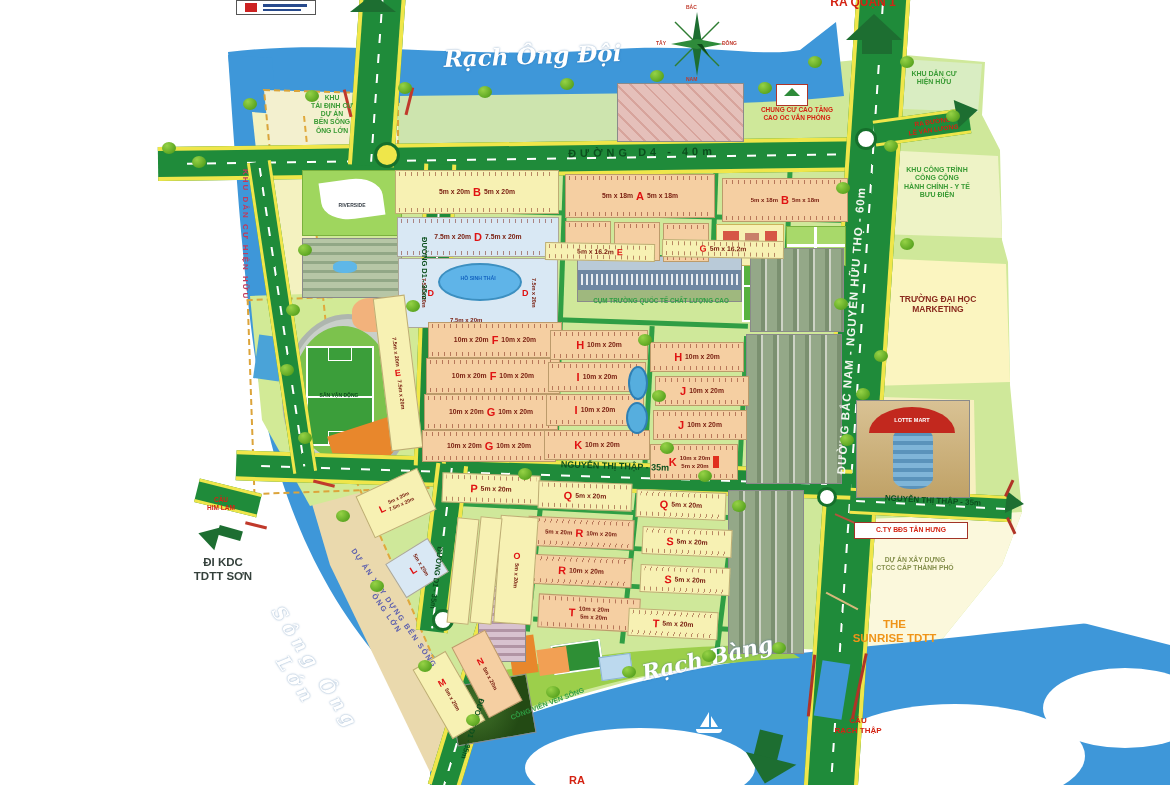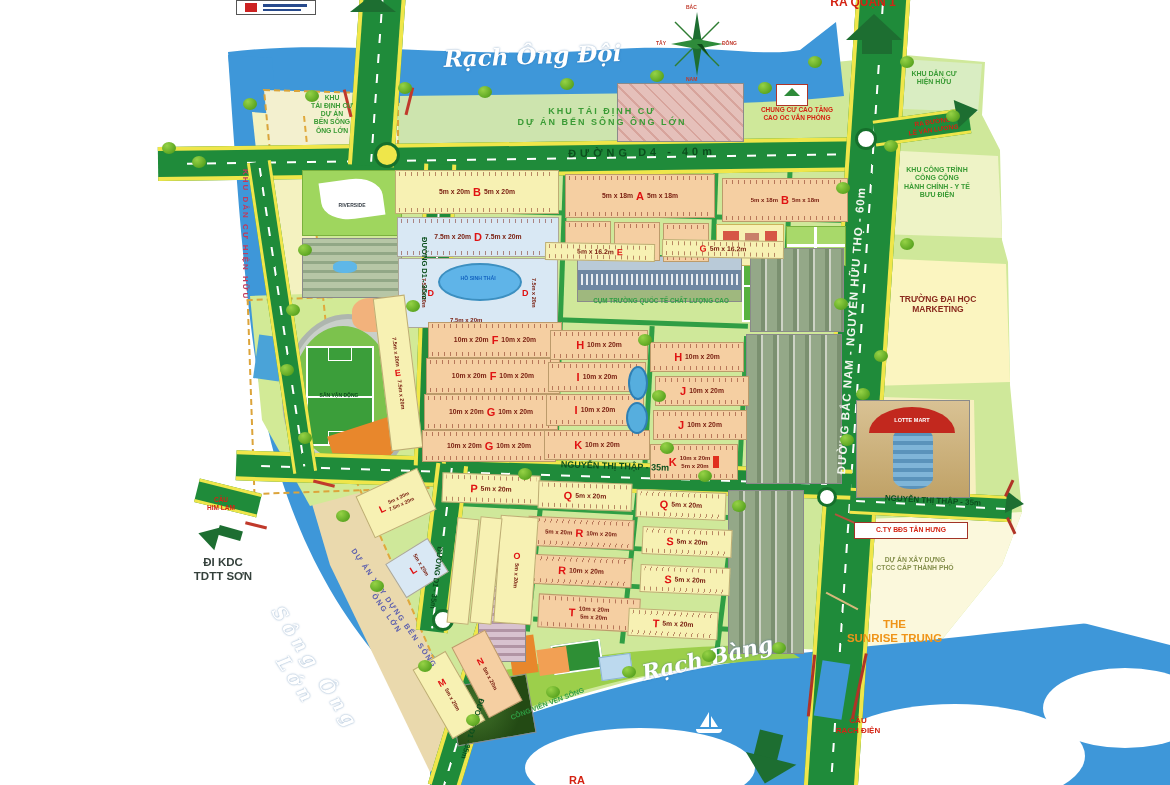--- a/index.html
+++ b/index.html
@@ -200,22 +200,20 @@
   </div>
   <div class="lab script" style="left:268px;top:574px;width:210px;font-size:19px;letter-spacing:5px;transform:rotate(57deg);transform-origin:left top">Sông Ông Lớn</div>
   <div class="lab script" style="left:610px;top:645px;width:195px;font-size:22px;transform:rotate(-13deg)">Rạch   Bàng</div>
   <div class="lab" style="left:562px;top:774px;width:30px;font-size:11px;color:#d42313">RA</div>
 
   <div class="lab" style="left:272px;top:94px;width:120px;font-size:6.8px;color:#3a9b35">KHU
 TÁI ĐỊNH CƯ
 DỰ ÁN
 BẾN SÔNG
 ÔNG LỚN</div>
-  <div class="lab" style="left:452px;top:106px;width:300px;font-size:9px;color:#3a9b35;letter-spacing:2px">KHU TÁI ĐỊNH CƯ
-DỰ ÁN BẾN SÔNG ÔNG LỚN</div>
   <div class="lab" style="left:742px;top:106px;width:110px;font-size:6.5px;color:#d42313">CHUNG CƯ CAO TẦNG
 CAO ỐC VĂN PHÒNG</div>
   <div style="position:absolute;left:776px;top:84px;width:30px;height:20px;background:#fff;border:1px solid #b03427;z-index:41">
     <div class="tri" style="left:7px;top:3px;border-left:8px solid transparent;border-right:8px solid transparent;border-bottom:8px solid #2e8b3a"></div>
   </div>
   <div class="lab" style="left:886px;top:70px;width:96px;font-size:7px;color:#3a9b35">KHU DÂN CƯ
 HIỆN HỮU</div>
   <div class="lab" style="left:882px;top:166px;width:110px;font-size:7px;color:#3a9b35">KHU CÔNG TRÌNH
 CÔNG CỘNG
 HÀNH CHÍNH - Y TẾ
@@ -230,23 +228,23 @@
   <div class="lab" style="left:192px;top:496px;width:58px;font-size:6.5px;color:#d42313">CẦU
 HIM LAM</div>
   <div class="lab" style="left:162px;top:556px;width:122px;font-size:11.5px;color:#35413c">ĐI KDC
 TDTT SƠN</div>
   <div class="lab" style="left:352px;top:540px;width:160px;font-size:7.5px;color:#5c5fae;letter-spacing:1.5px;transform:rotate(55deg);transform-origin:left top">DỰ ÁN XÂY DỰNG BẾN SÔNG ÔNG LỚN</div>
   <div class="lab" style="left:480px;top:700px;width:135px;font-size:7px;color:#2f9e44;transform:rotate(-21deg)">CÔNG VIÊN VEN SÔNG</div>
   <div class="lab" style="left:854px;top:522px;width:112px;height:15px;background:#fff;border:1.5px solid #a23327;font-size:6.8px;color:#d42313;display:flex;align-items:center;justify-content:center">C.TY BĐS TÂN HƯNG</div>
   <div class="lab" style="left:856px;top:556px;width:118px;font-size:6.8px;color:#86904e">DỰ ÁN XÂY DỰNG
 CTCC CẤP THÀNH PHỐ</div>
   <div class="lab" style="left:842px;top:618px;width:105px;font-size:11.5px;color:#ef9418">THE
-SUNRISE TRUNG</div>
+SUNRISE TDTT</div>
   <div class="lab" style="left:818px;top:716px;width:80px;font-size:8px;color:#d42313">CẦU
-RẠCH ĐIỆN</div>
+RẠCH THẬP</div>
   <div class="leader" style="left:834px;top:518px;width:24px;height:2px;background:#b5533c;transform:rotate(24deg)"></div>
   <div class="leader" style="left:824px;top:600px;width:36px;height:2px;background:#d8b87c;transform:rotate(28deg)"></div>
 
   <div style="position:absolute;left:250px;top:296px;width:172px;height:192px;border:2px dashed #dca43b;z-index:15;transform:rotate(-2deg)"></div>
   <div style="position:absolute;left:282px;top:314px;width:122px;height:158px;border-radius:50%;background:#c9cfc9;border:5px solid #aeb6ae;z-index:16"></div>
   <div style="position:absolute;left:292px;top:326px;width:102px;height:134px;border-radius:50%;background:#7cc24d;z-index:17"></div>
   <div style="position:absolute;left:306px;top:346px;width:64px;height:96px;background:#3b9e3a;border:2px solid #fff;z-index:18">
     <div style="position:absolute;left:0;right:0;top:50%;height:2px;background:#fff"></div>
     <div style="position:absolute;left:20px;top:0;width:22px;height:12px;border:1.5px solid #fff;border-top:none"></div>
     <div style="position:absolute;left:20px;bottom:0;width:22px;height:12px;border:1.5px solid #fff;border-bottom:none"></div>

